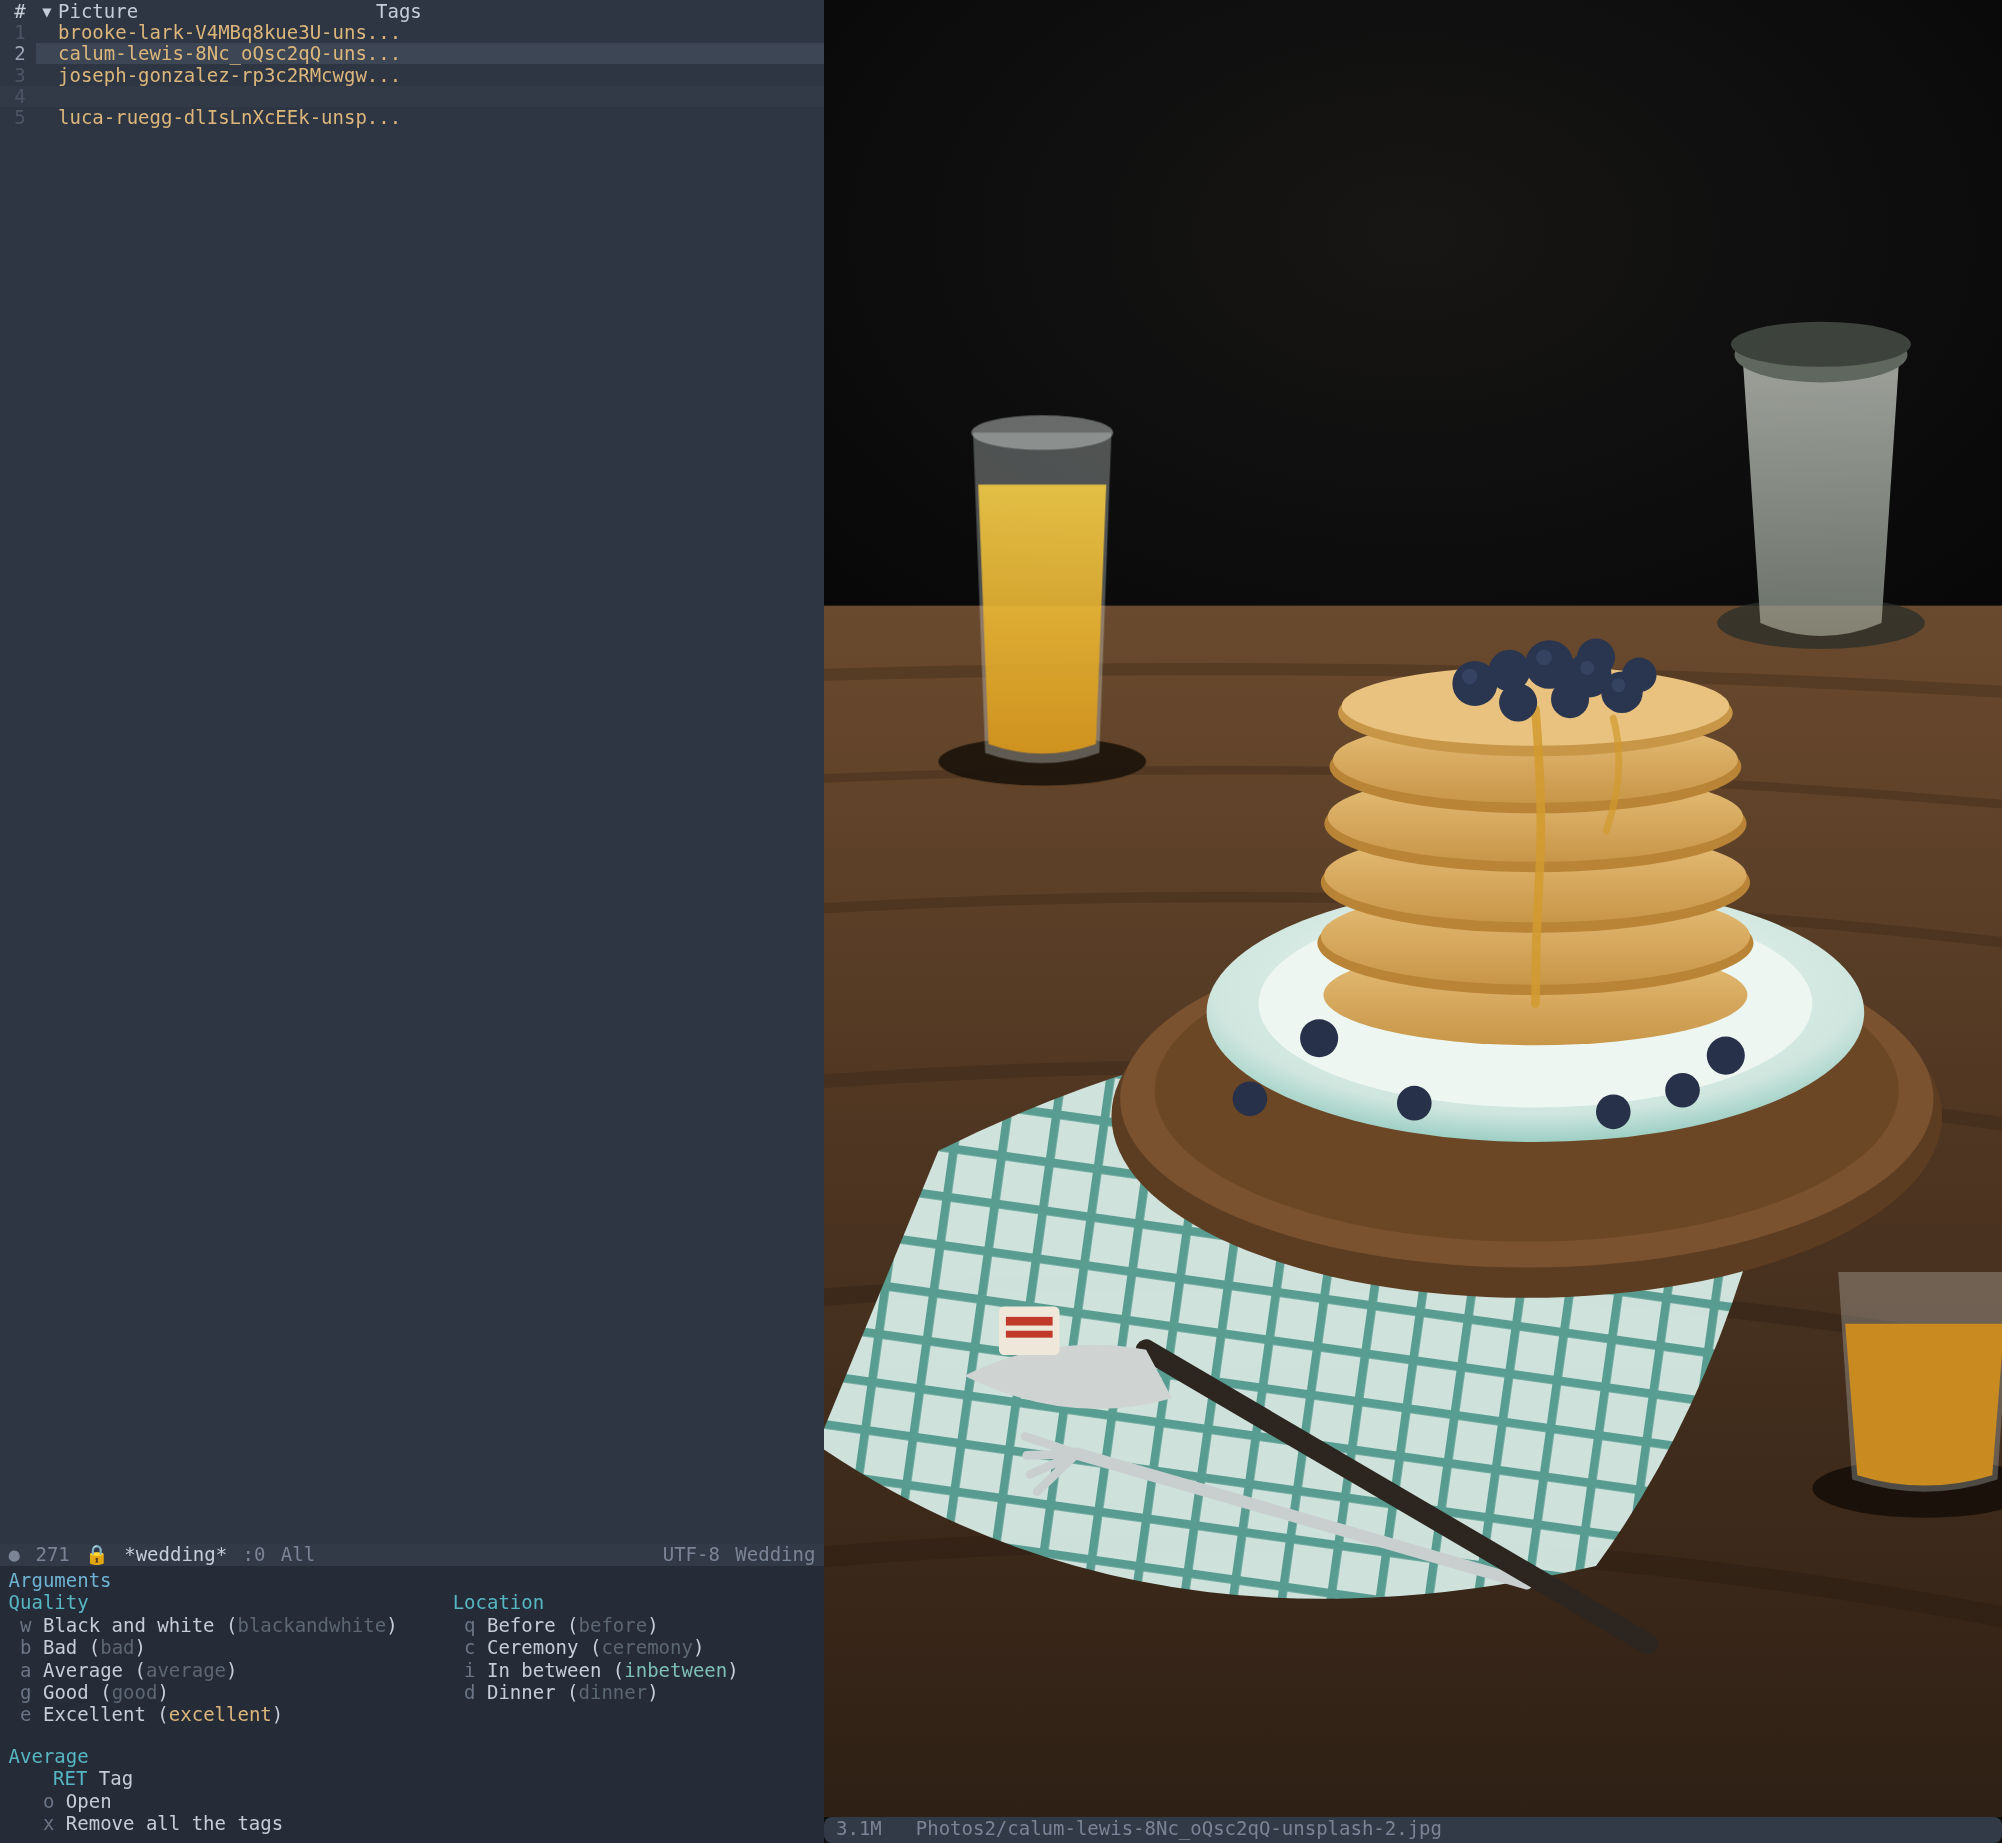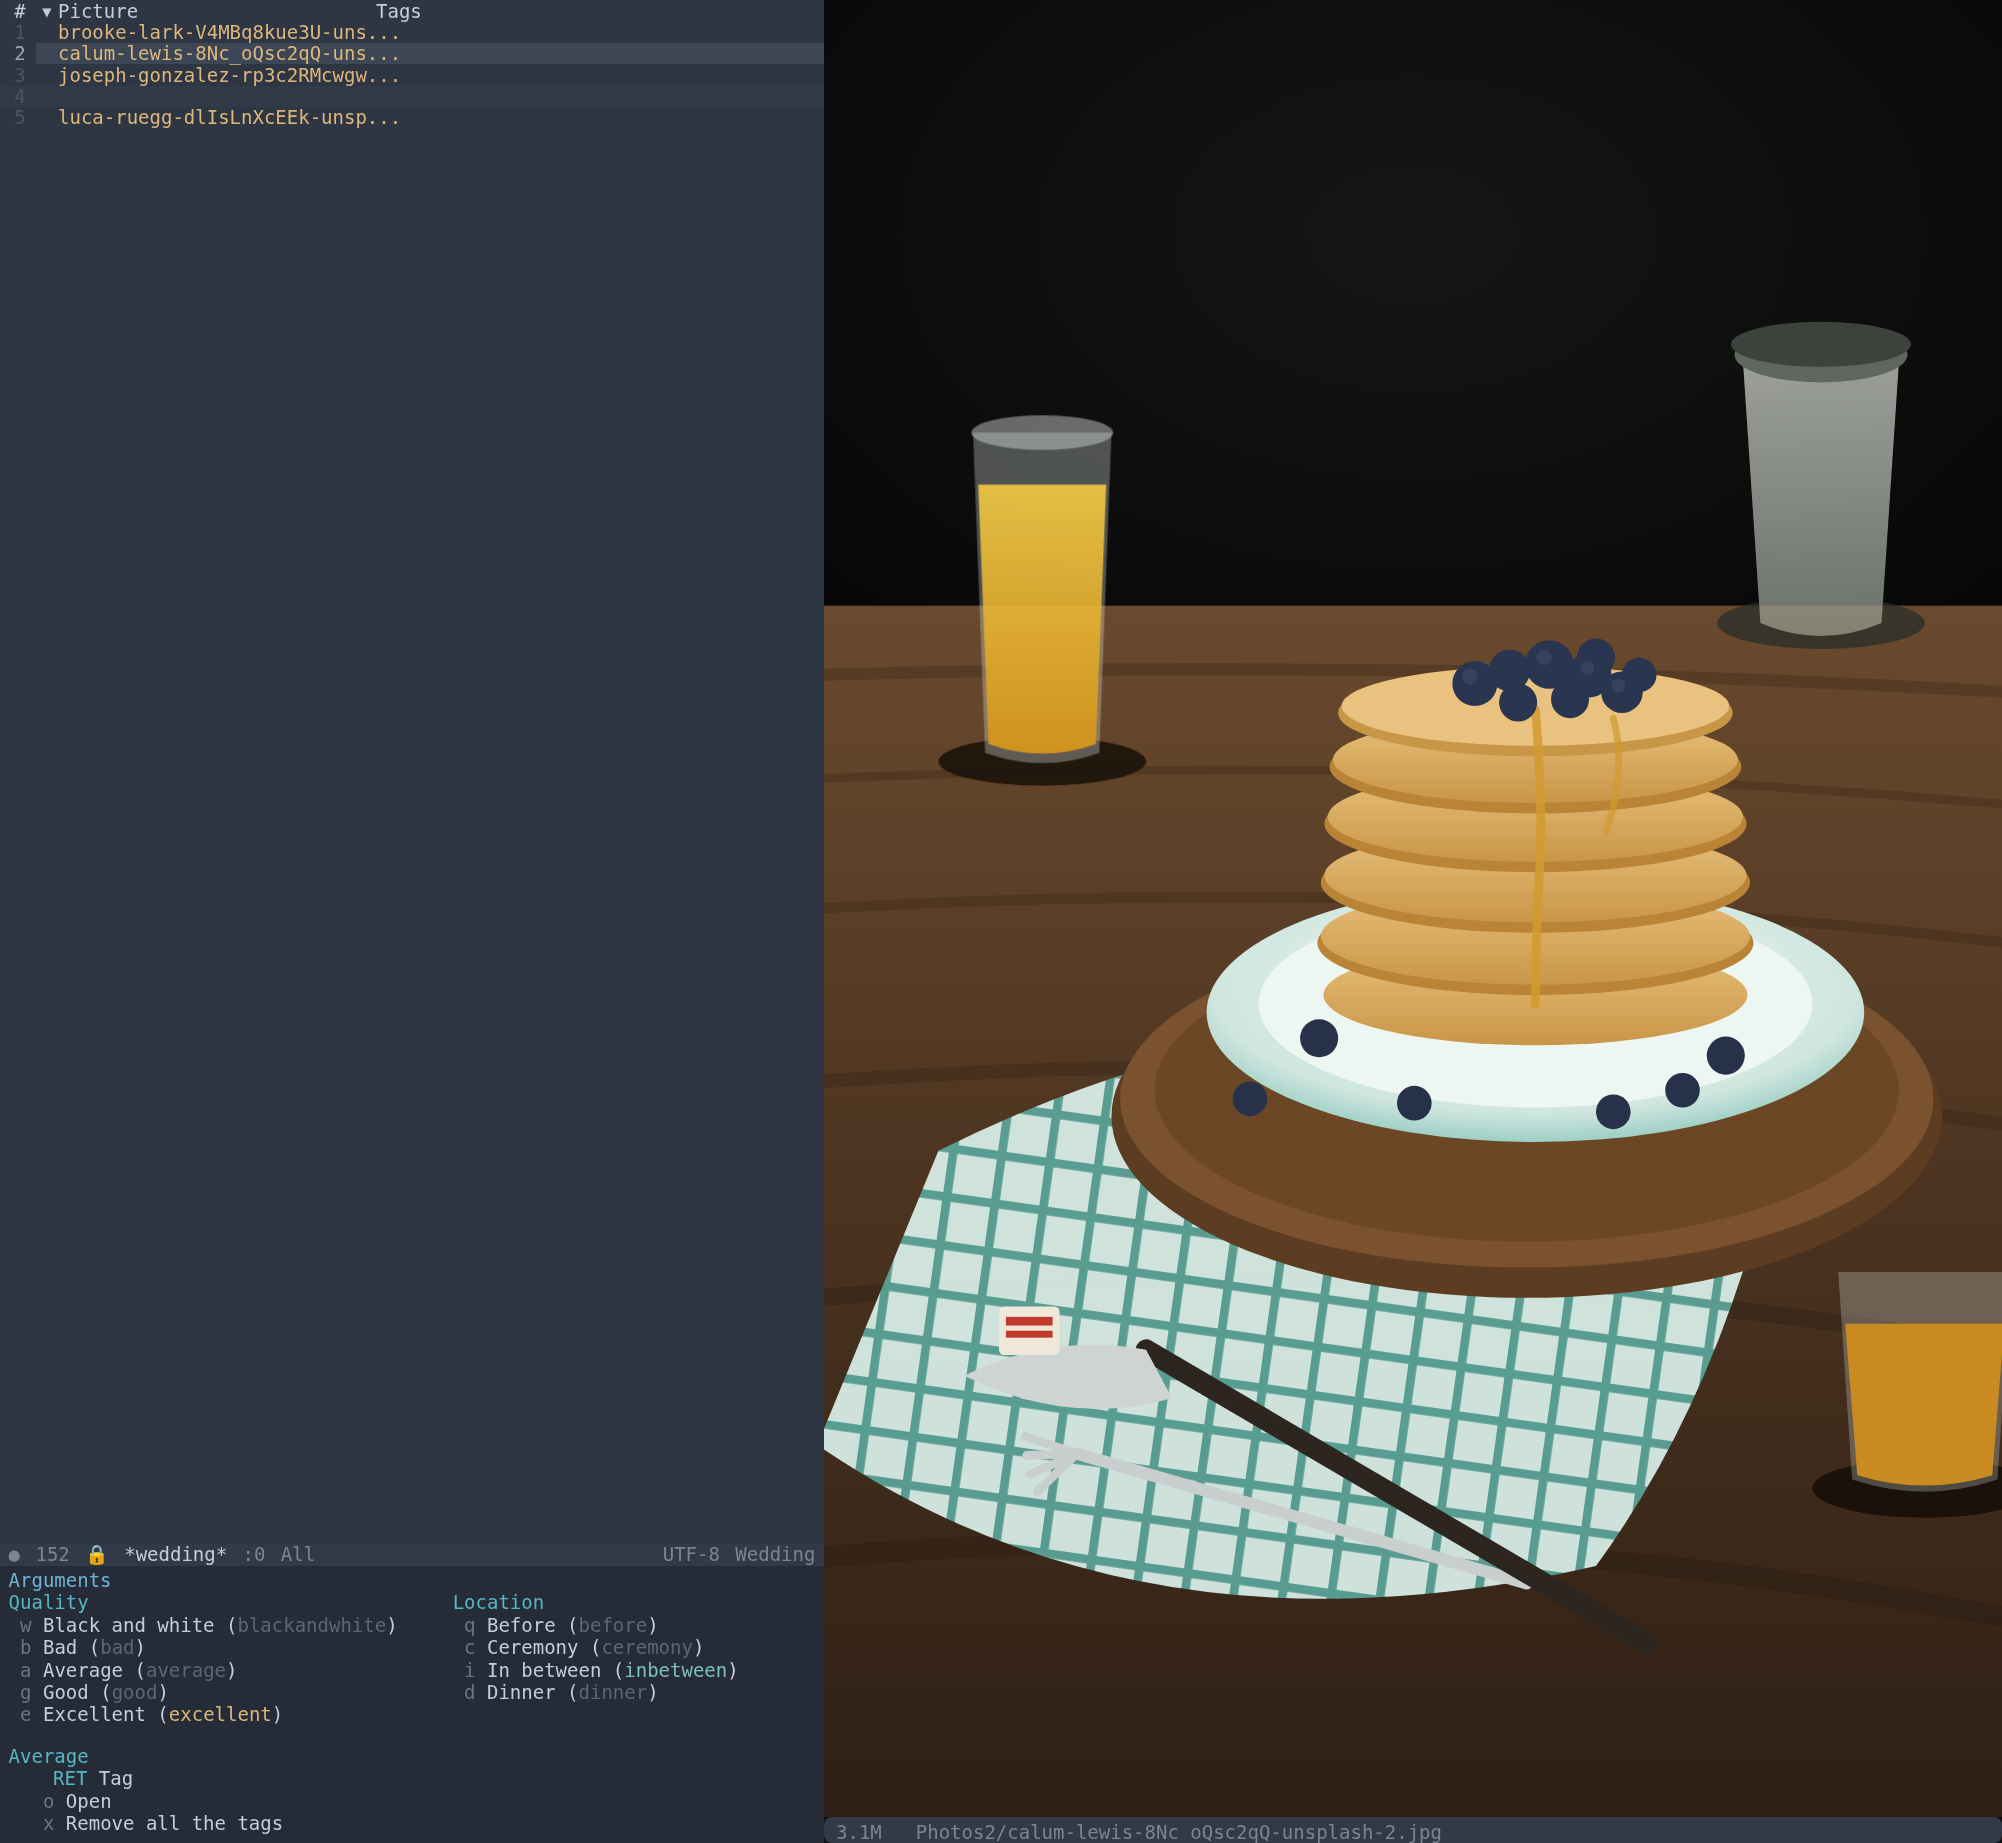--- a/index.html
+++ b/index.html
@@ -133,21 +133,21 @@
   .image-area {
     flex: 1;
     position: relative;
     overflow: hidden;
   }
   .image-area svg { width: 100%; height: 100%; display:block; }
   .status-right {
     height: 26px;
     background: #323a48;
     display:flex;
-    align-items:flex-start;
+    align-items:flex-end;
     padding: 4px 12px;
     gap: 34px;
     color: var(--fg-faded);
     font-size: 19px;
     border-radius: 8px;
   }
   .status-right .path { color: var(--fg-faded); }
 </style>
 </head>
 <body>
@@ -166,21 +166,21 @@
           <div class="list-row"><span class="col-num">1</span><span class="col-mark"> </span><span class="col-picture">brooke-lark-V4MBq8kue3U-uns...</span><span class="col-tags"></span></div>
           <div class="list-row selected"><span class="col-num">2</span><span class="col-mark"> </span><span class="col-picture">calum-lewis-8Nc_oQsc2qQ-uns...</span><span class="col-tags"></span></div>
           <div class="list-row"><span class="col-num">3</span><span class="col-mark"> </span><span class="col-picture">joseph-gonzalez-rp3c2RMcwgw...</span><span class="col-tags"></span></div>
           <div class="list-row dim"><span class="col-num">4</span><span class="col-mark"> </span><span class="col-picture"></span><span class="col-tags"></span></div>
           <div class="list-row"><span class="col-num">5</span><span class="col-mark"> </span><span class="col-picture">luca-ruegg-dlIsLnXcEEk-unsp...</span><span class="col-tags"></span></div>
         </div>
     </div>
 
     <div class="modeline">
       <span class="dot">●</span>
-      <span>152</span>
+      <span>271</span>
       <span class="lock">🔒</span>
       <span class="buf">*wedding*</span>
       <span>:0</span>
       <span>All</span>
       <span class="spacer"></span>
       <span>UTF-8</span>
       <span>Wedding</span>
     </div>
 
     <div class="help">

